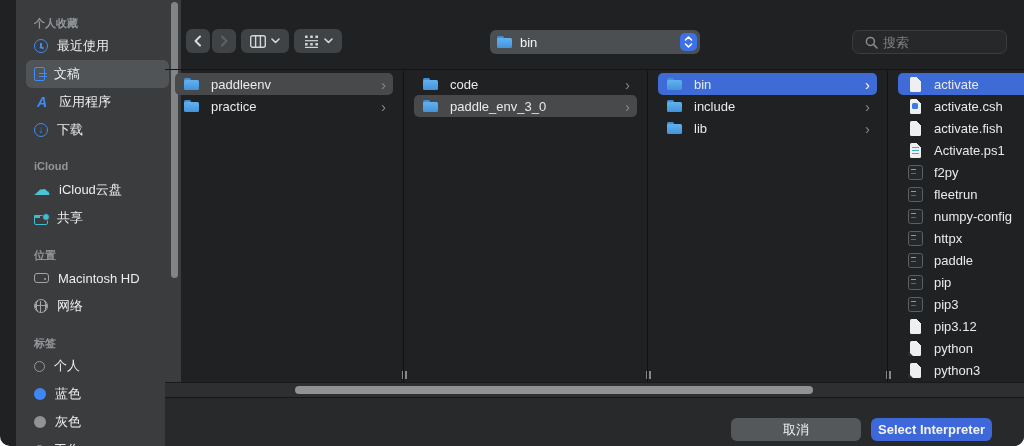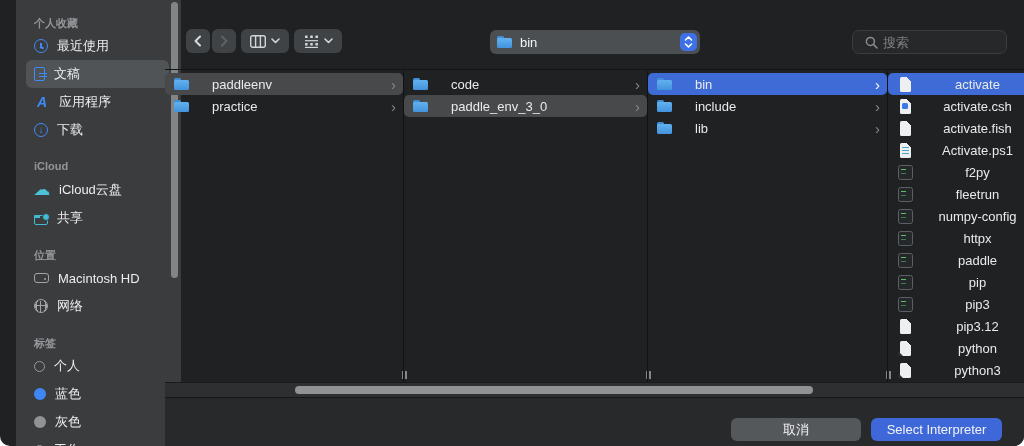--- a/index.html
+++ b/index.html
@@ -66,23 +66,23 @@
   #search-field { position:absolute; left:687px; top:18px; width:155px; height:24px; background:#272829;
     border:1px solid #3a3c3e; border-radius:7px; display:flex; align-items:center; padding:0 12px; gap:5px; }
   #search-field input { background:transparent; border:none; outline:none; color:#c9cacb; font-size:13px; width:100%; font-family:inherit; }
   #search-field input::placeholder { color:#7f8183; }
 
   
   #columns { position:absolute; top:59px; left:0; right:0; height:311px; display:flex; }
   .col { height:100%; padding-top:2px; border-right:1px solid #111214; overflow:hidden; position:relative; }
   .col:nth-child(1){ width:239px; } .col:nth-child(2){ width:244px; } .col:nth-child(3){ width:240px; }
   .col:nth-child(4){ flex:1; border-right:none; }
-  .row { height:22px; display:flex; align-items:center; gap:22px; margin:0 0; padding:0 4px 0 9px;
+  .row { height:22px; display:flex; align-items:center; gap:11px; margin:0 10px; padding:0 4px 0 9px;
          border-radius:5px; font-size:13px; color:#e9eaeb; cursor:default; white-space:nowrap; }
-  .col-last .row { margin-right:0; border-top-right-radius:0; border-bottom-right-radius:0;text-align:center; }
+  .col-last .row { margin-right:0; border-top-right-radius:0; border-bottom-right-radius:0; }
   .row.sel-gray { background:#47494b; }
   .row.sel-blue { background:#3e6bd5; }
   .row-label { flex:1; overflow:hidden; }
   .row-chev { font-size:15px; line-height:1; color:#85888a; padding-right:3px; }
   .sel-blue .row-chev { color:#ffffff; }
   
   .fi { width:16px; height:16px; position:relative; flex:none; }
   .fi-folder::before { content:""; position:absolute; left:0; top:1.5px; width:7px; height:4px; background:#3f8ed8; border-radius:1.5px 1.5px 0 0; }
   .fi-folder::after { content:""; position:absolute; left:0; top:3.5px; width:15px; height:10px;
     background:linear-gradient(#62b1ef,#4393dd); border-radius:1.5px; }
@@ -107,21 +107,21 @@
   
   #hscroll { position:absolute; top:370px; left:0; right:0; height:15px; background:#2d2f31; border-top:1px solid #191a1b; }
   #hscroll-thumb { position:absolute; left:130px; top:3px; width:518px; height:8px; border-radius:4px; background:#909294; }
 
   
   #footer { position:absolute; top:385px; left:0; right:0; height:61px; background:#28292b; border-top:1px solid #161718; }
   .fbtn { position:absolute; top:20px; height:23px; border:none; border-radius:6px; font-size:13px;
           color:#f2f3f4; background:#55585b; cursor:pointer; font-family:inherit; display:flex; align-items:center; justify-content:center; }
   #btn-new-folder { left:25px; padding:0 12px; }
   #btn-cancel { left:566px; width:130px; }
-  #btn-select { left:706px; width:131px; background:#3e68da; font-weight:400; }
+  #btn-select { left:706px; width:121px; background:#3e68da; font-weight:700; }
 
   svg { display:block; }
 </style>
 </head>
 <body>
 
 <div id="window">
 
   <nav id="sidebar">
     <div>

